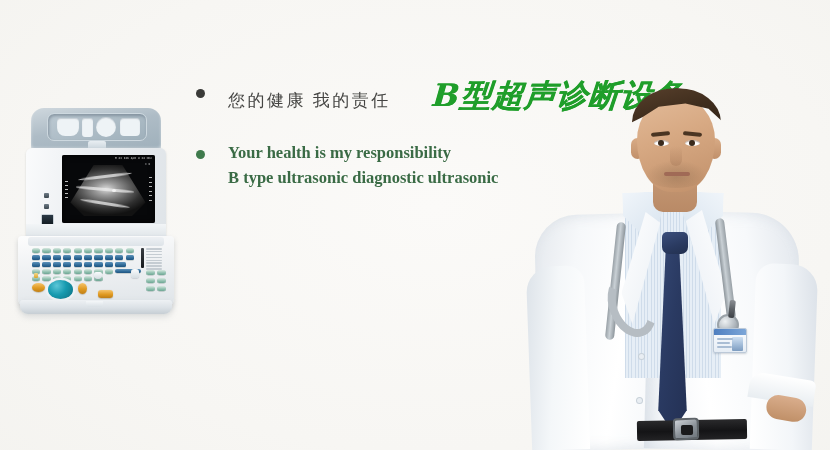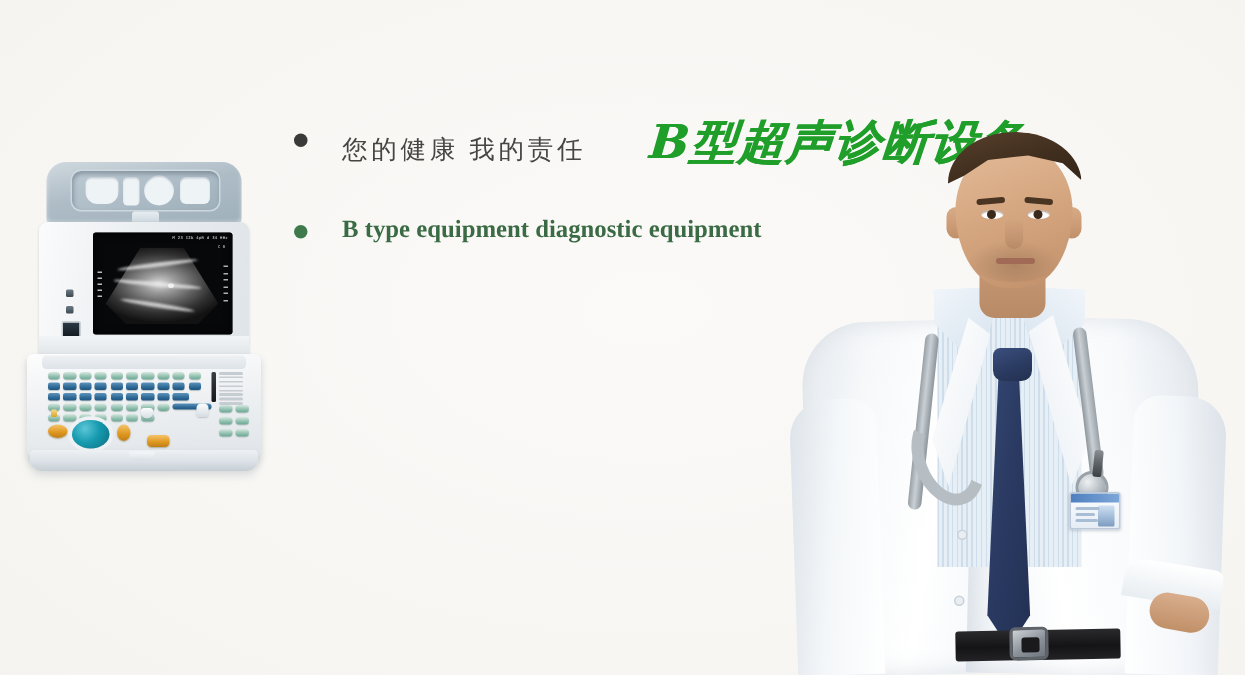--- a/index.html
+++ b/index.html
@@ -781,21 +781,22 @@
       <span class="bullet dark"></span>
       <div class="cn-texts">
         <span id="cn-sub">您的健康 我的责任</span>
         <span id="cn-headline">B型超声诊断设备</span>
       </div>
     </div>
 
     <div class="copy-row">
       <span class="bullet green"></span>
       <div class="en-texts">
-        <div class="en-line">B type equipment diagnostic equipment</div>
+        <div class="en-line">Your health is my responsibility</div>
+        <div class="en-line">B type ultrasonic diagnostic ultrasonic</div>
       </div>
     </div>
 
   </div>
 
   <div id="doctor-figure">
     <span class="d-part coat-left"></span>
     <span class="d-part coat-right"></span>
     <span class="d-part arm-left"></span>
     <span class="d-part arm-right"></span>

